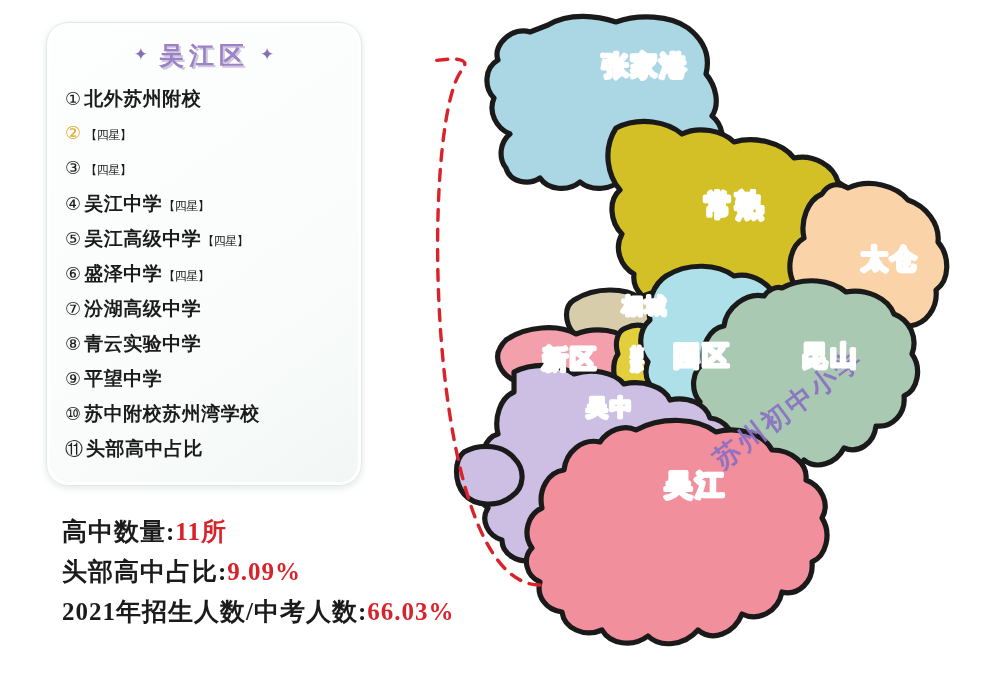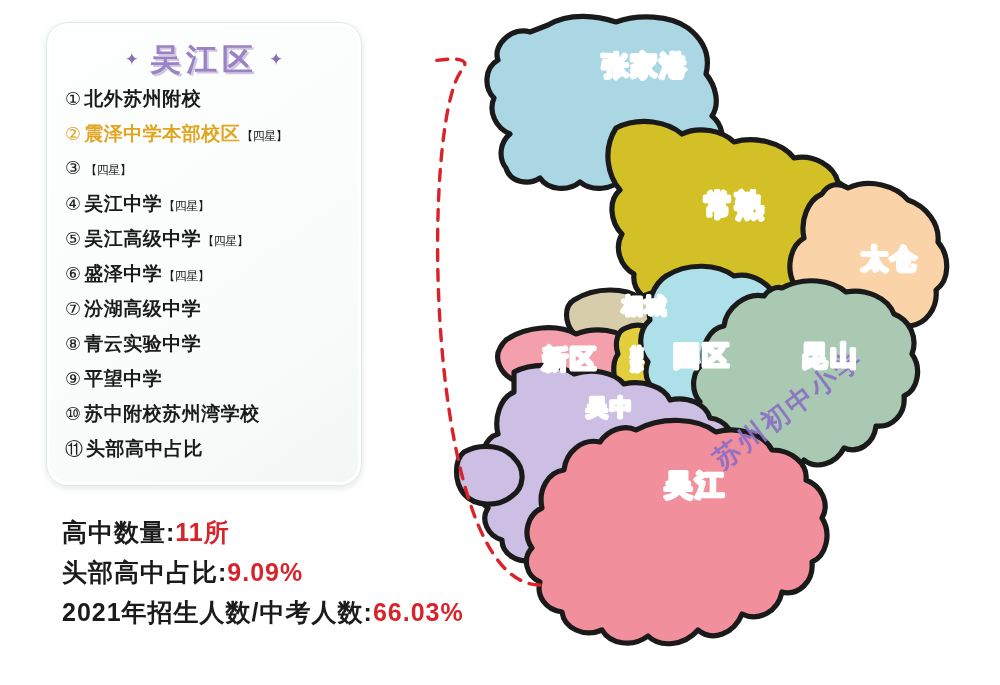--- a/index.html
+++ b/index.html
@@ -19,21 +19,21 @@
     border:1px solid #dfeae6;
     box-shadow:0 2px 7px rgba(120,150,140,.22), inset 0 0 0 3px #ffffff;
     box-sizing:border-box;
   }
   .card-title-row{
     position:absolute;left:0;right:0;top:16px;
     display:flex;align-items:center;justify-content:center;gap:11px;
   }
   .spark{color:#8a6fb5;font-size:17px;line-height:1;display:block;transform:translateY(-1px);}
   .card-title{
-    font-size:31px;font-weight:bold;letter-spacing:5px;
+    font-size:25px;font-weight:bold;letter-spacing:5px;
     color:#9b82c4;
     -webkit-text-stroke:4px #ffffff;
     paint-order:stroke fill;
     text-shadow:
        2px 2px 0 rgba(120,96,165,.35),
       -1px -1px 0 rgba(255,255,255,.9);
     font-family:"DejaVu Sans","Liberation Sans",sans-serif;
   }
   .list{position:absolute;left:18px;right:12px;top:66px;}
   .row{
@@ -47,21 +47,21 @@
   .row .nm{font-weight:bold;letter-spacing:.5px;}
   .row .badge{font-size:12px;font-weight:normal;margin-left:1px;letter-spacing:-.5px;}
   .row.hl{color:#e0a521;}
   .row.hl .badge{color:#1b1b1b;}
 
   
   .stats{position:absolute;left:62px;top:512px;}
   .stat{
     font-size:25px;color:#1b1b1b;font-weight:bold;
     line-height:40px;white-space:nowrap;letter-spacing:1px;
-    font-family:Liberation Sans, sans-serif;
+    font-family:Liberation Serif, serif;
   }
   .stat .v{color:#d8232a;}
 
   
   .map{position:absolute;left:430px;top:0;width:570px;height:685px;}
   .map svg{display:block;width:570px;height:685px;}
   .rg{stroke:#1a1a1a;stroke-width:5.2;stroke-linejoin:round;}
   .mlabel{
     fill:#ffffff;font-weight:bold;
     font-family:"DejaVu Sans","Liberation Sans",sans-serif;
@@ -88,21 +88,20 @@
       <span class="spark">✦</span>
     </div>
     <div class="list" id="school-list">
         <div class="row">
           <span class="num">①</span>
           <span class="nm">北外苏州附校</span>
           <span class="badge"></span>
         </div>
         <div class="row hl">
           <span class="num">②</span>
-          <span class="nm">震泽中学本部校区</span>
           <span class="badge">【四星】</span>
         </div>
         <div class="row">
           <span class="num">③</span>
           <span class="badge">【四星】</span>
         </div>
         <div class="row">
           <span class="num">④</span>
           <span class="nm">吴江中学</span>
           <span class="badge">【四星】</span>

